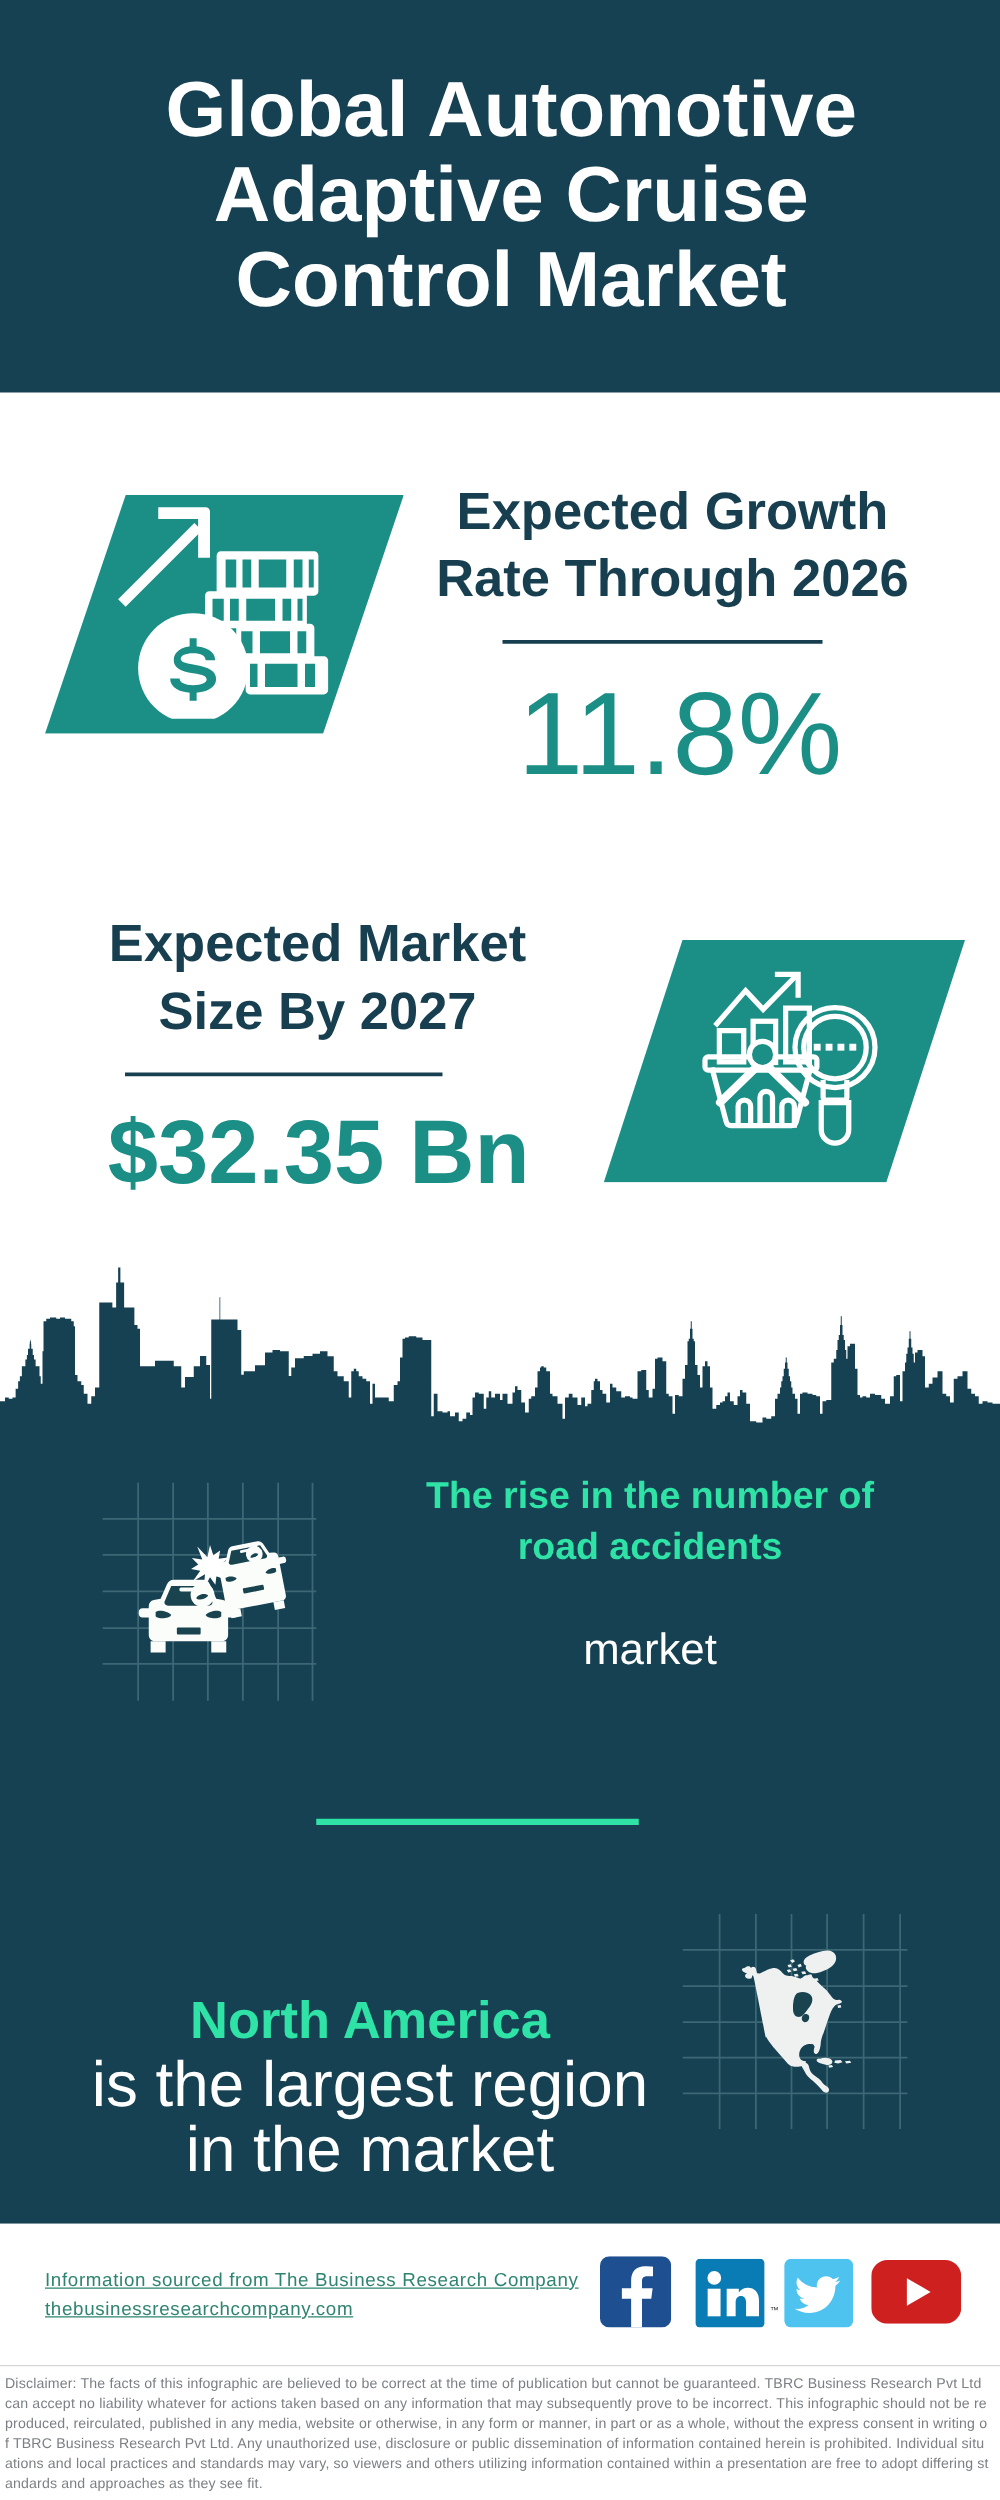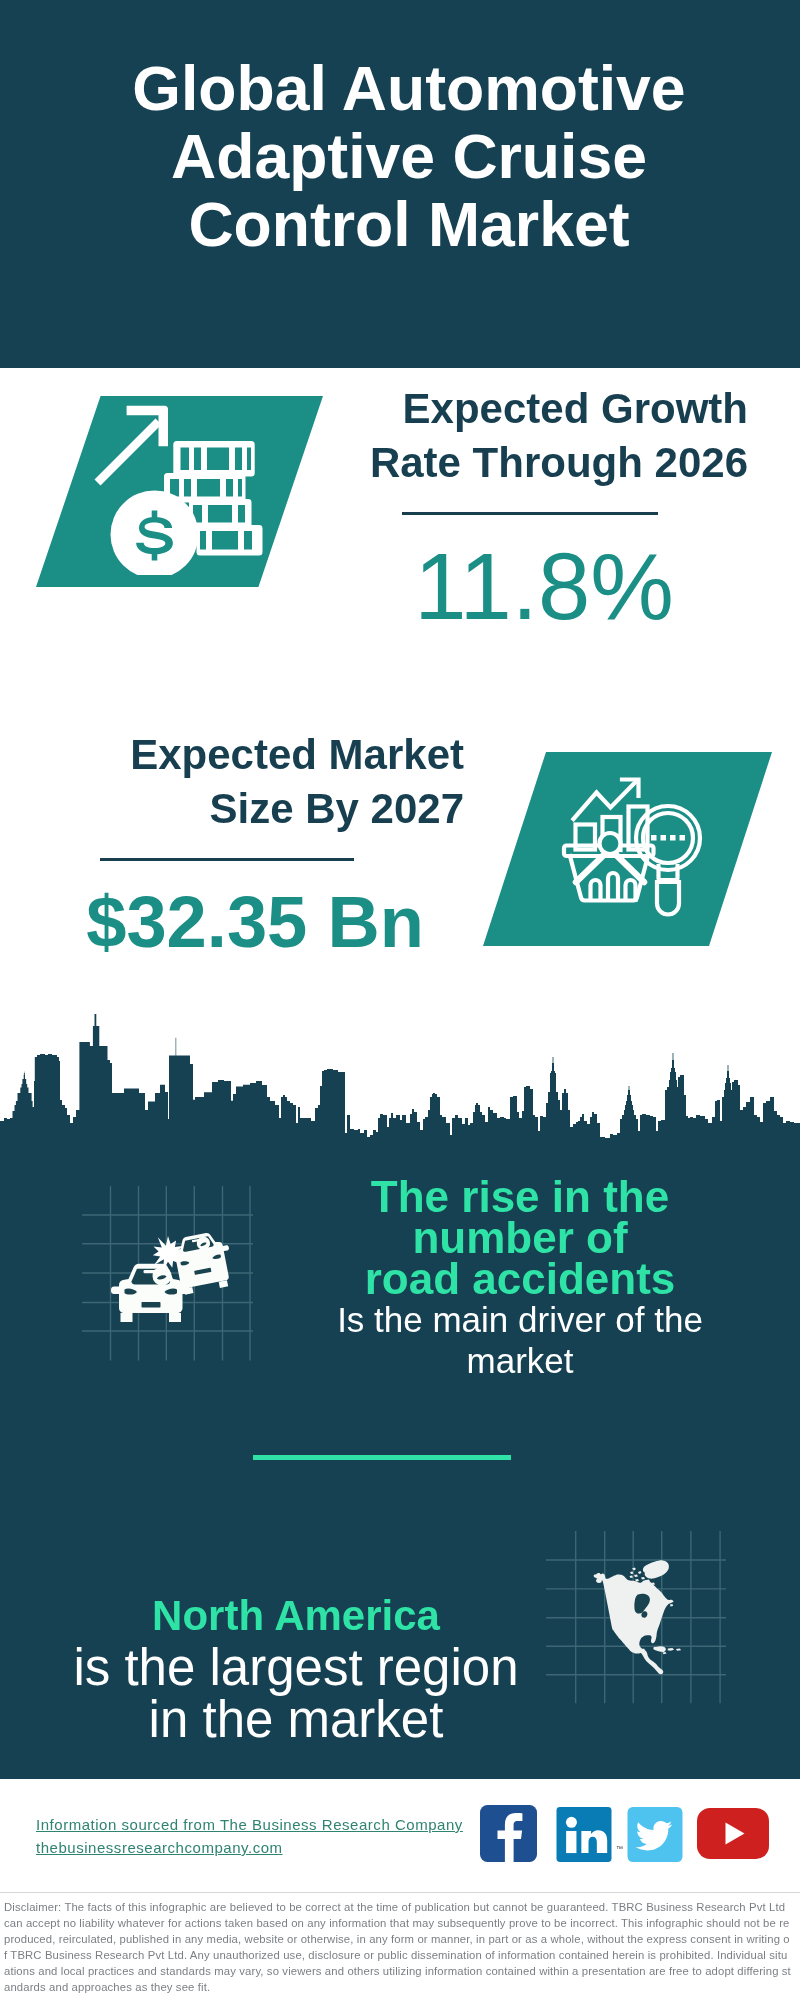--- a/index.html
+++ b/index.html
@@ -1,29 +1,29 @@
 <!DOCTYPE html>
 <html><head>
 <meta charset="utf-8">
 <style>
   * { margin:0; padding:0; box-sizing:border-box; }
   html,body { width:800px; height:2000px; }
   body { font-family:"Liberation Sans", sans-serif; background:#fff; overflow:hidden; }
   .page { position:relative; width:800px; height:2000px; background:#fff; overflow:hidden; }
 
   
-  .header { position:absolute; left:0; top:0; width:800px; height:368px; background:#164152;padding-left:24px; }
+  .header { position:absolute; left:0; top:0; width:800px; height:314px; background:#164152;padding-left:24px; }
   .header-title { position:absolute; left:9px; top:54px; width:800px; text-align:center;
     color:#fff; font-size:62.5px; line-height:68px; font-weight:700; }
 
   
   .stat-text { position:absolute; width:420px; text-align:center; }
   .stat1-text { left:328px; top:382px; }
   .stat2-text { left:44px;  top:728px; }
-  .stat-label { color:#173f50; font-size:42px; line-height:53.5px; font-weight:700;text-align:right; }
+  .stat-label { color:#173f50; font-size:42px; line-height:53.5px; font-weight:700; }
   .stat-rule  { position:absolute; top:130px; height:3px; background:#173f50; }
   .stat-value { position:absolute; left:0; width:420px; color:#1b8f86; }
   #s1rule { left:74px; width:256px; }
   #s2rule { left:56px; width:254px; }
   #s1val  { left:6px; top:156px; font-size:94px;   line-height:98px; font-weight:400; }
   #s2val  { left:1px;  top:148px; font-size:72.3px; line-height:92px; font-weight:700; }
 
   
   .para { position:absolute; background:#1b8f86; }
   #para1 { left:36px;  top:396px; width:287px; height:191px;
@@ -35,21 +35,21 @@
   #grid-crash    { position:absolute; left:77.5px;  top:1186px;   width:190px;   height:177px; }
   #grid-map      { position:absolute; left:545.9px; top:1531.4px; width:180.5px; height:172.2px; }
 
   
   .dark    { position:absolute; left:0; top:1143px; width:800px; height:636px; background:#164152; }
   .skyline { position:absolute; left:0; top:1005px; width:800px; height:145px; display:block; }
 
   
   .block1-text { position:absolute; left:290px; top:1176px; width:460px; text-align:center; }
   .block2-text { position:absolute; left:50px;  top:1542px; width:492px; text-align:center; }
-  .hl        { color:#2ee3a5; font-weight:700; font-size:44px; line-height:41px; }
+  .hl        { color:#2ee3a5; font-weight:700; font-size:30px; line-height:41px; }
   .hl2       { color:#2ee3a5; font-weight:700; font-size:42px;   line-height:52px;margin-top:48px; }
   .bodytext  { color:#fff;    font-weight:400; font-size:35px;   line-height:41px; }
   .bodytext2 { color:#fff;    font-weight:400; font-size:51px;   line-height:52px; }
   .mid-rule  { position:absolute; left:253px; top:1455px; width:258px; height:5px; background:#2ee3a5; }
 
   
   .footer      { position:absolute; left:0; top:1779px; width:800px; height:113px; background:#fff; }
   .footer-text { position:absolute; left:36px; top:1813px; color:#2f8471;
                  font-size:15px; line-height:23px; letter-spacing:0.53px;text-decoration:underline; }
   .social-btn     { position:absolute; display:block; }
@@ -183,21 +183,21 @@
       <path d="M99,103.5 C96,101.5 89,103 86.5,106 C88,109 97,109.5 99,107 Z" fill="#19434f"></path>
       <rect x="63.5" y="116" width="19" height="5.5" rx="0.8" fill="#19434f"></rect>
       <rect x="42.5" y="127" width="12" height="9" fill="#fafdfa"></rect>
       <rect x="91" y="127" width="12" height="9" fill="#fafdfa"></rect>
     </g>
 
     <path d="M90.0,50.0 L92.6,58.1 L98.1,54.4 L96.9,61.0 L105.9,59.7 L97.5,65.9 L108.7,69.7 L97.4,70.4 L102.2,77.6 L95.1,75.0 L94.3,81.7 L90.0,75.7 L84.9,84.5 L86.0,73.3 L76.1,79.1 L82.2,70.6 L74.8,69.2 L80.6,65.6 L75.5,60.4 L83.8,61.6 L79.8,51.2 L87.9,59.7 Z" fill="#ffffff"></path>
   </svg>
   <div class="block1-text">
     <div class="hl"><span>The rise in the number of</span><br><span>road accidents</span></div>
-    <div class="bodytext"><span>Is the main driver of the</span><br><span>market</span></div>
+    <div class="bodytext"><br><span>market</span></div>
   </div>
   <div class="mid-rule"></div>
 
   <svg id="grid-map" viewBox="0 0 180.5 172.2">
     <g stroke="#3d6774" stroke-width="1.4">
       <line x1="29.7" y1="0" x2="29.7" y2="172.2"></line>
         <line x1="58.7" y1="0" x2="58.7" y2="172.2"></line>
         <line x1="87.2" y1="0" x2="87.2" y2="172.2"></line>
         <line x1="115.7" y1="0" x2="115.7" y2="172.2"></line>
         <line x1="144.9" y1="0" x2="144.9" y2="172.2"></line>

